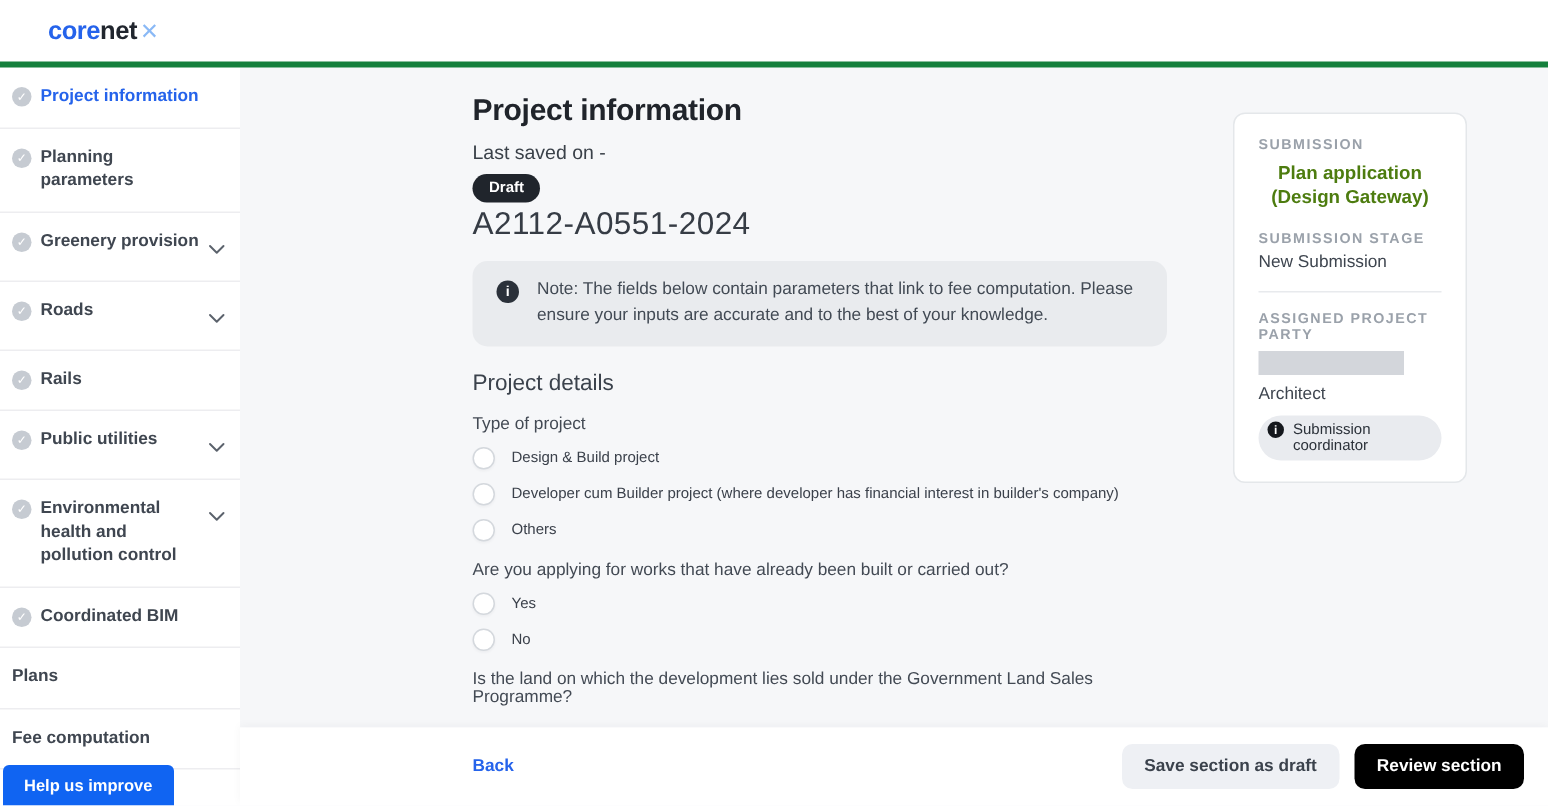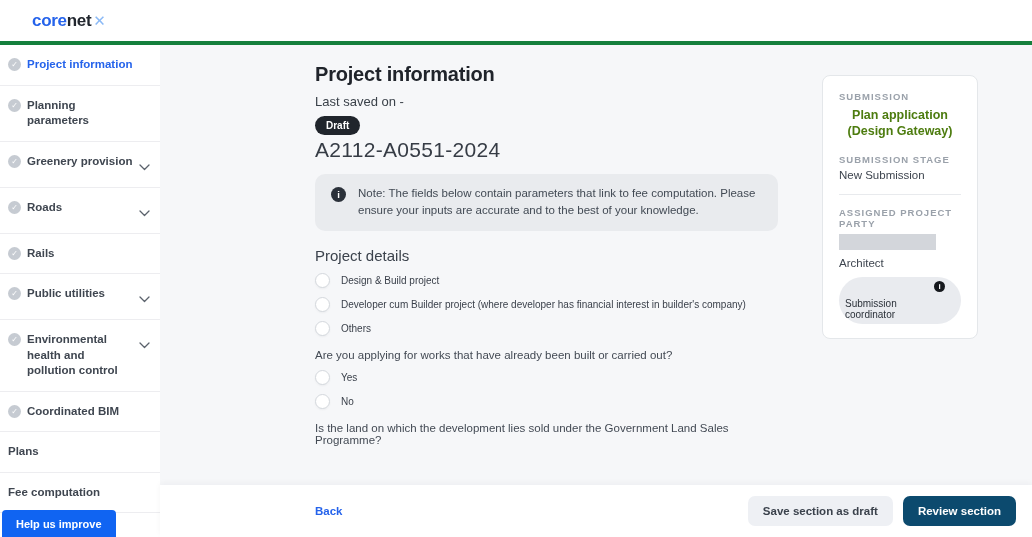--- a/index.html
+++ b/index.html
@@ -43,32 +43,32 @@
 
   
   .summary-card{position:absolute;left:662px;top:30px;width:156px;background:#fff;border:1px solid #e4e7ea;border-radius:8px;padding:15px 16px 14px 16px;}
   .meta-label{font-size:9.5px;letter-spacing:1px;color:#9aa1aa;font-weight:600;}
   .card-title{margin-top:5px;font-size:12.5px;font-weight:700;color:#4d7c0f;line-height:1.3;text-align:center;}
   .card-value{margin-top:4px;font-size:11.5px;color:#3e454f;}
   .mt14{margin-top:14px;}
   .card-divider{border:none;border-top:1px solid #e8eaed;margin:13px 0 12px 0;}
   .redacted{width:97px;height:16px;background:#d3d6db;margin-top:5px;}
   .card-role{margin-top:7px;font-size:11.5px;color:#3e454f;}
-  .coordinator-badge{display:inline-flex;align-items:flex-end;gap:6px;margin-top:8px;background:#e9ebef;border-radius:999px;padding:4px 16px 4px 6px;cursor:default;flex-direction:column;}
+  .coordinator-badge{display:inline-flex;align-items:flex-start;gap:6px;margin-top:8px;background:#e9ebef;border-radius:999px;padding:4px 16px 4px 6px;cursor:default;}
   .mini-info-icon{flex:none;width:11px;height:11px;border-radius:50%;background:#15181d;position:relative;}
   .mini-info-icon::after{content:"i";position:absolute;left:0;top:0;width:11px;height:11px;color:#fff;font-size:8px;line-height:11px;text-align:center;font-weight:700;}
   .coordinator-label{font-size:10px;color:#2b3139;font-weight:500;}
 
   
   .footer-bar{position:absolute;left:160px;right:0;top:485px;height:52px;background:#fff;display:flex;align-items:center;padding:0 16px 0 155px;box-shadow:0 -2px 6px rgba(20,30,50,0.04);z-index:3;}
   .back-link{font-size:11.5px;font-weight:600;color:#2563eb;cursor:pointer;text-decoration:none;}
   .footer-spacer{flex:1;}
   .btn{border:none;border-radius:7px;font-size:11.5px;font-weight:700;padding:9px 15px;cursor:pointer;text-align:center;}
   .btn-secondary{background:#eef0f4;color:#3b424c;margin-right:10px;}
-  .btn-primary{background:#0c4a6e;color:#fff;}
+  .btn-primary{background:#000000;color:#fff;}
 
   
   .feedback{position:absolute;left:2px;bottom:-7px;background:#1064f2;color:#fff;border:none;border-radius:4px;font-size:11px;font-weight:700;padding:8px 14px 14px 14px;cursor:pointer;z-index:6;}
 </style>
 </head>
 <body>
 
 <div class="app">
 
   <header class="header">
@@ -167,20 +167,21 @@
 
       <div class="note">
         <span class="info-icon"></span>
         <span class="note-text">Note: The fields below contain parameters that link to fee computation. Please ensure your inputs are accurate and to the best of your knowledge.</span>
       </div>
 
       <div class="section-title">Project details</div>
 
       <div id="questions">
   <div class="question">
+    <div class="q-label">Type of project</div>
     <div class="q-options">
   <label class="radio-row">
     <span class="radio"></span>
     <span class="radio-label">Design &amp; Build project</span>
   </label>
 
   <label class="radio-row">
     <span class="radio"></span>
     <span class="radio-label">Developer cum Builder project (where developer has financial interest in builder's company)</span>
   </label>

